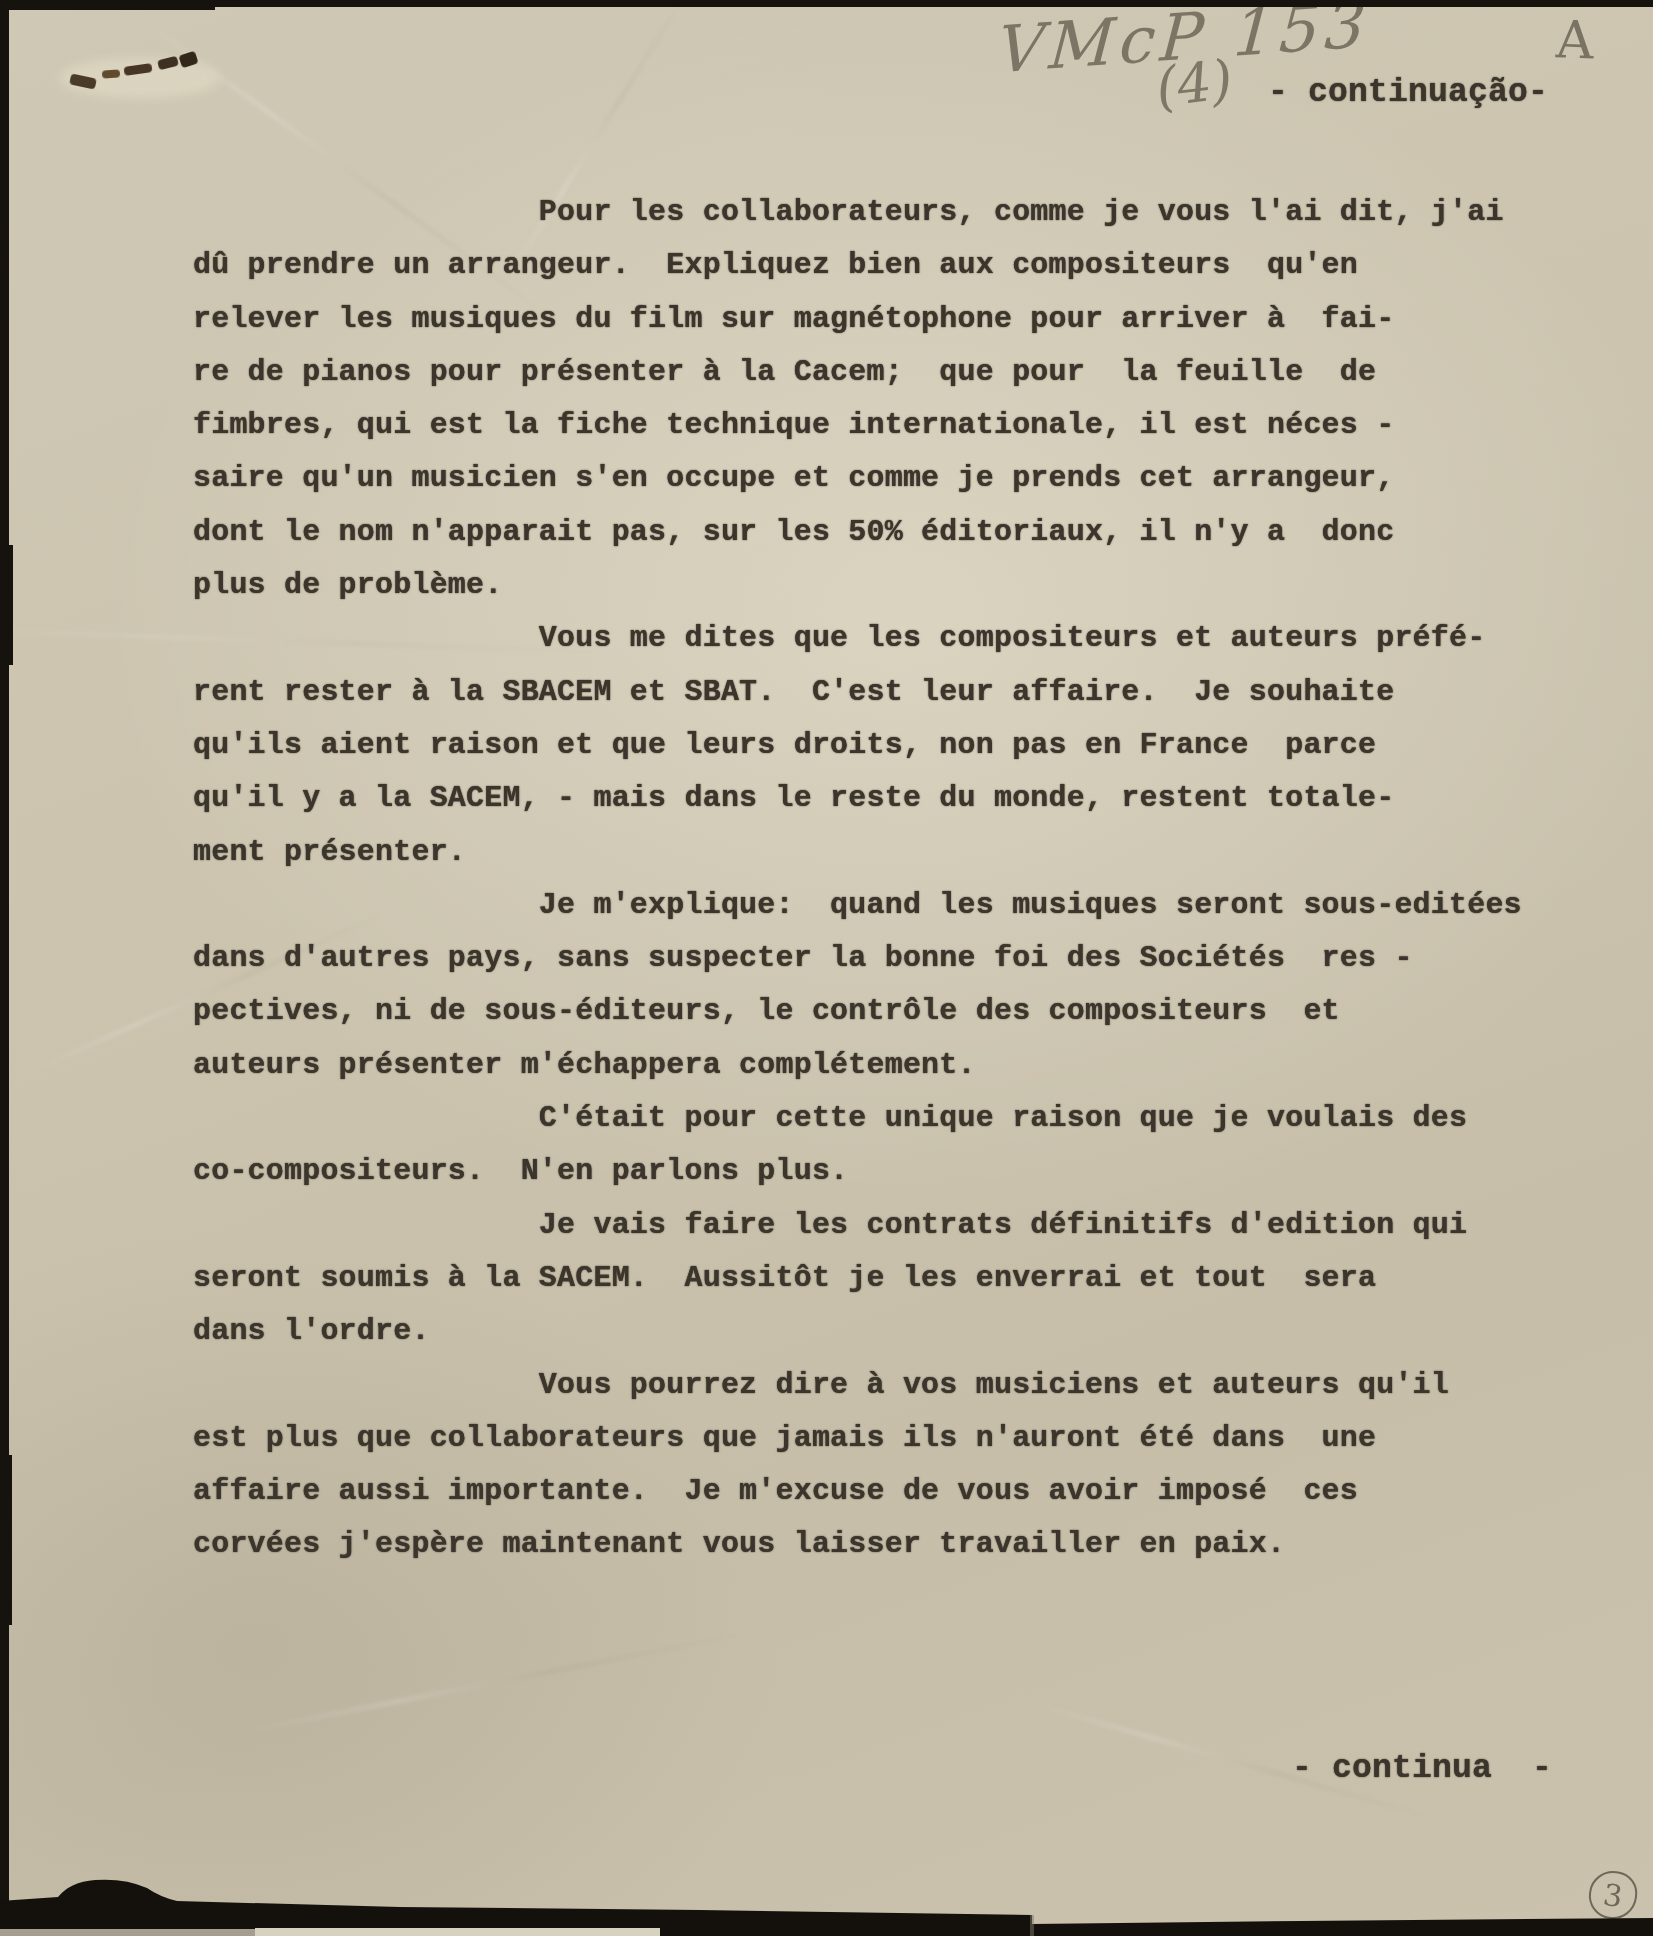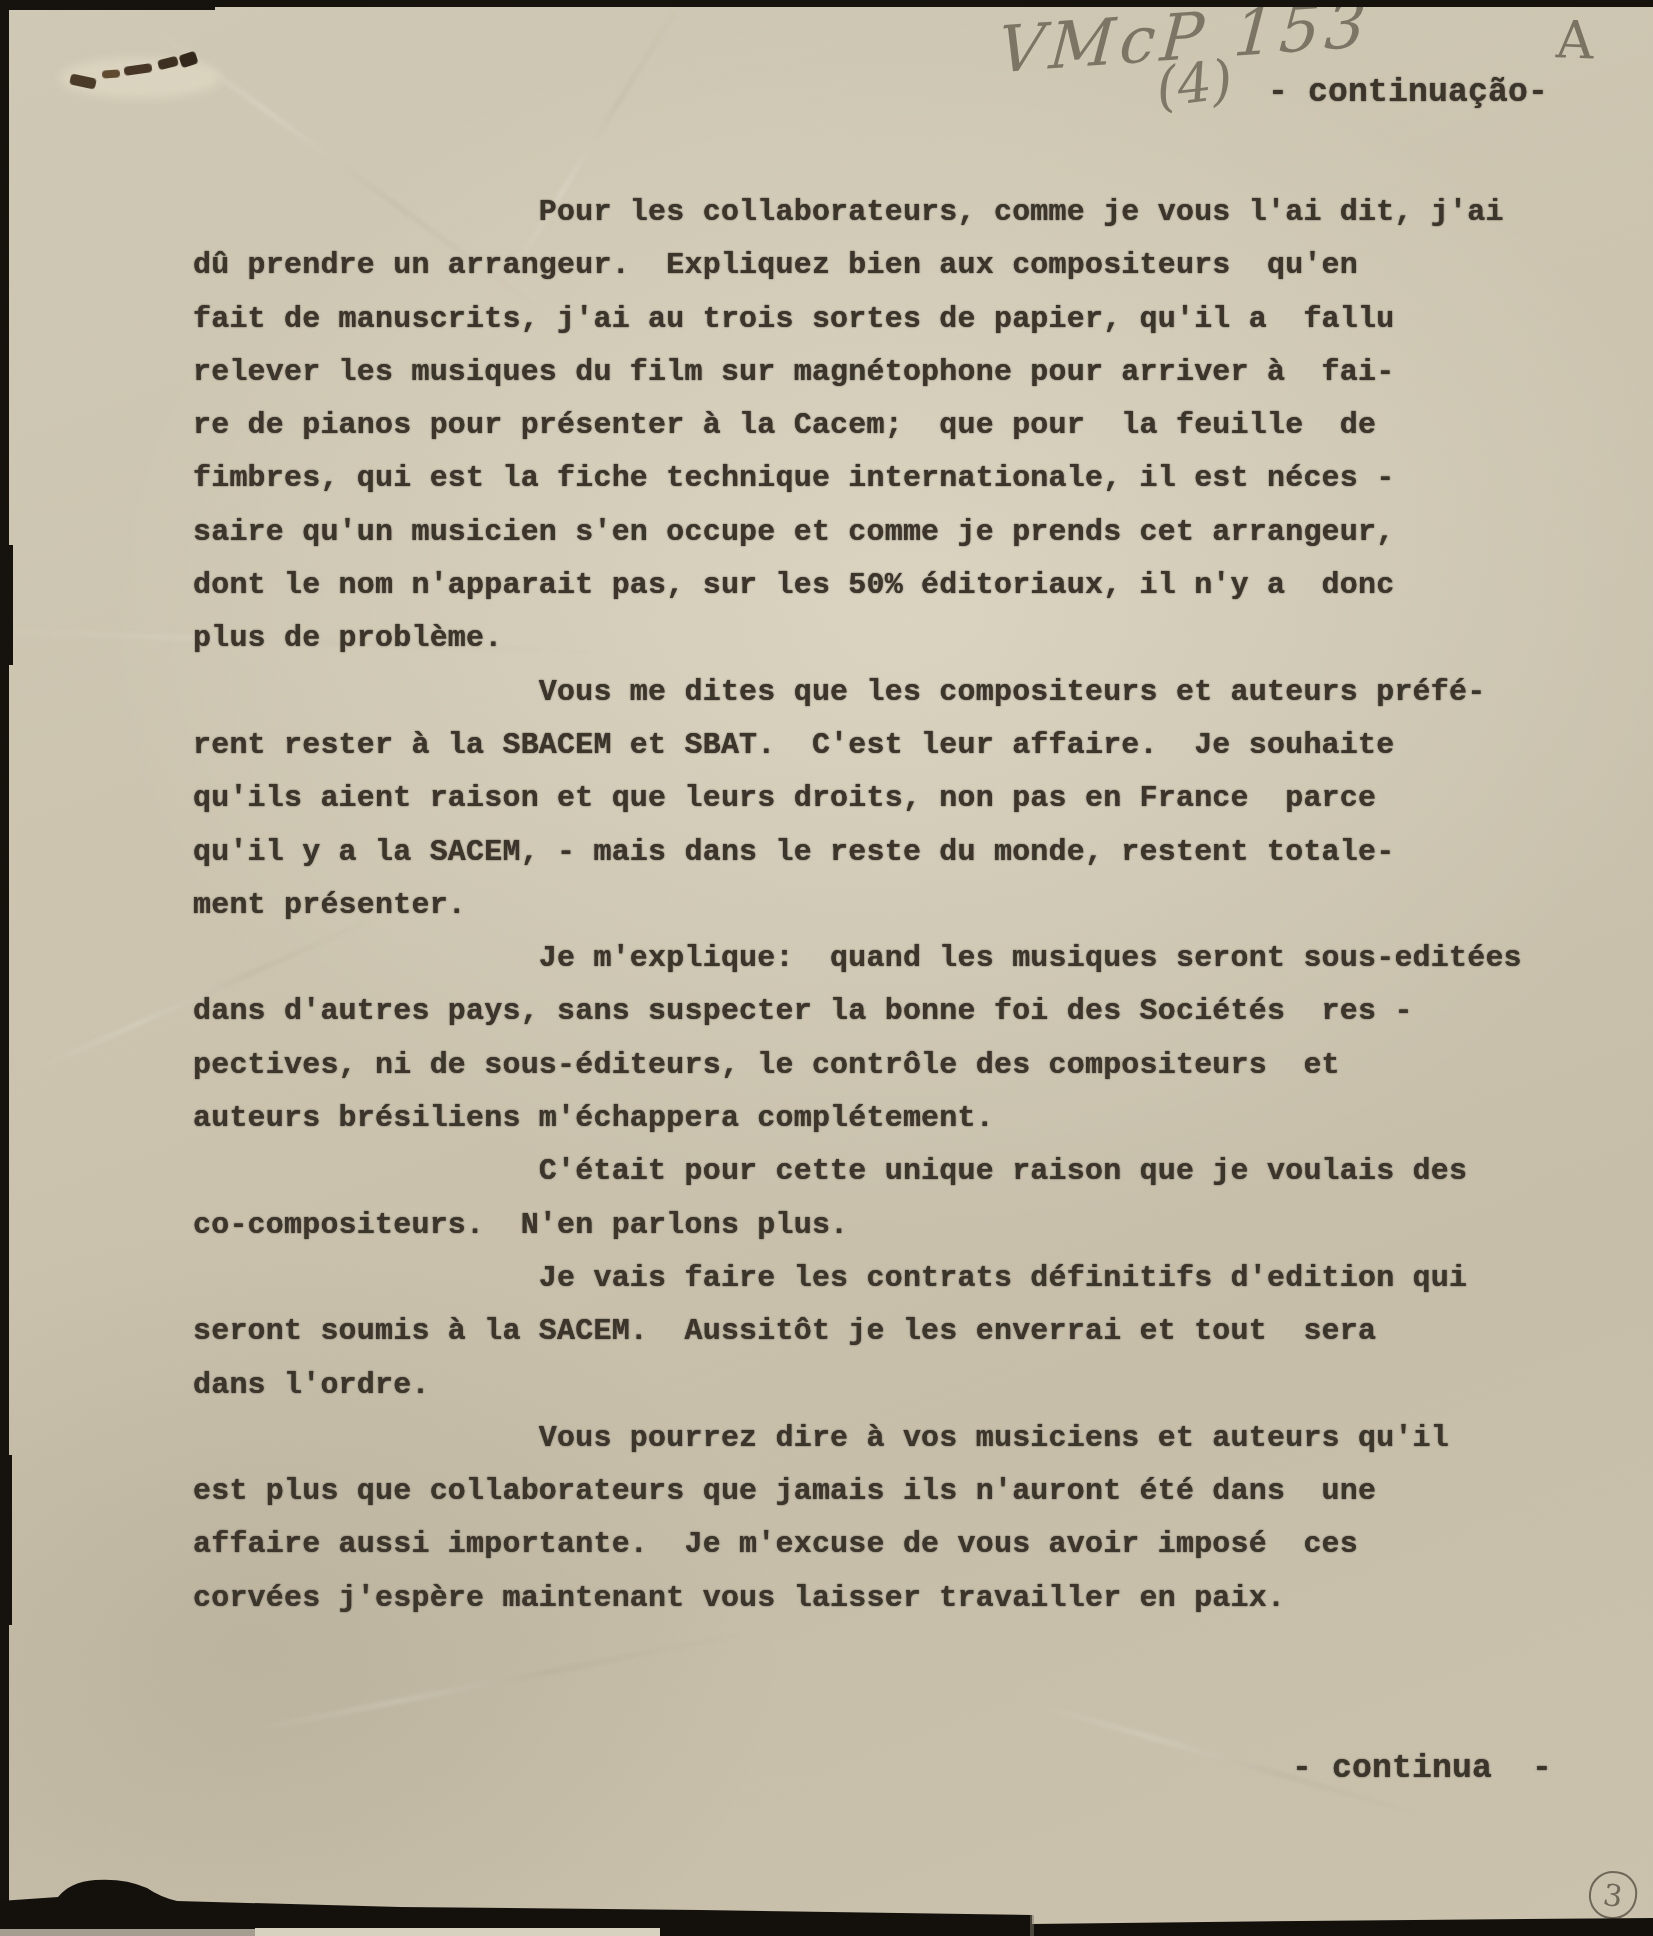--- a/index.html
+++ b/index.html
@@ -85,36 +85,35 @@
 
   <div class="pencil hw-code">VMcP 153</div>
   <div class="pencil hw-num">(4)</div>
   <div class="pencil hw-letter">A</div>
 
   <div class="typed typed-header">- continuação-</div>
 
   <div class="typed body-text">
       <div class="tline">                   Pour les collaborateurs, comme je vous l'ai dit, j'ai</div>
       <div class="tline">dû prendre un arrangeur.  Expliquez bien aux compositeurs  qu'en</div>
-      <div class="tline">fait de manuscrits, j'ai au trois sortes de papier, qu'il a  fallu</div>
       <div class="tline">relever les musiques du film sur magnétophone pour arriver à  fai-</div>
       <div class="tline">re de pianos pour présenter à la Cacem;  que pour  la feuille  de</div>
       <div class="tline">fimbres, qui est la fiche technique internationale, il est néces -</div>
       <div class="tline">saire qu'un musicien s'en occupe et comme je prends cet arrangeur,</div>
       <div class="tline">dont le nom n'apparait pas, sur les 50% éditoriaux, il n'y a  donc</div>
       <div class="tline">plus de problème.</div>
       <div class="tline">                   Vous me dites que les compositeurs et auteurs préfé-</div>
       <div class="tline">rent rester à la SBACEM et SBAT.  C'est leur affaire.  Je souhaite</div>
       <div class="tline">qu'ils aient raison et que leurs droits, non pas en France  parce</div>
       <div class="tline">qu'il y a la SACEM, - mais dans le reste du monde, restent totale-</div>
       <div class="tline">ment présenter.</div>
       <div class="tline">                   Je m'explique:  quand les musiques seront sous-editées</div>
       <div class="tline">dans d'autres pays, sans suspecter la bonne foi des Sociétés  res -</div>
       <div class="tline">pectives, ni de sous-éditeurs, le contrôle des compositeurs  et</div>
-      <div class="tline">auteurs brésiliens m'échappera complétement.</div>
+      <div class="tline">auteurs présenter m'échappera complétement.</div>
       <div class="tline">                   C'était pour cette unique raison que je voulais des</div>
       <div class="tline">co-compositeurs.  N'en parlons plus.</div>
       <div class="tline">                   Je vais faire les contrats définitifs d'edition qui</div>
       <div class="tline">seront soumis à la SACEM.  Aussitôt je les enverrai et tout  sera</div>
       <div class="tline">dans l'ordre.</div>
       <div class="tline">                   Vous pourrez dire à vos musiciens et auteurs qu'il</div>
       <div class="tline">est plus que collaborateurs que jamais ils n'auront été dans  une</div>
       <div class="tline">affaire aussi importante.  Je m'excuse de vous avoir imposé  ces</div>
       <div class="tline">corvées j'espère maintenant vous laisser travailler en paix.</div>
     </div>

